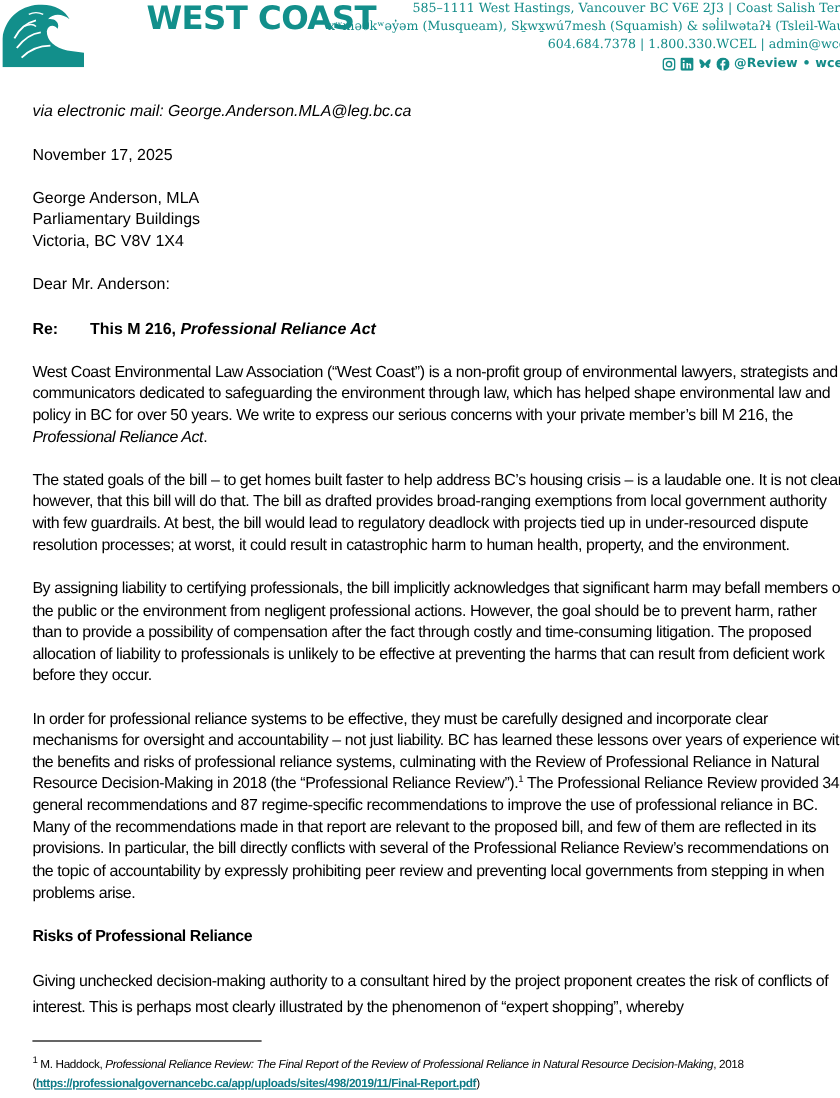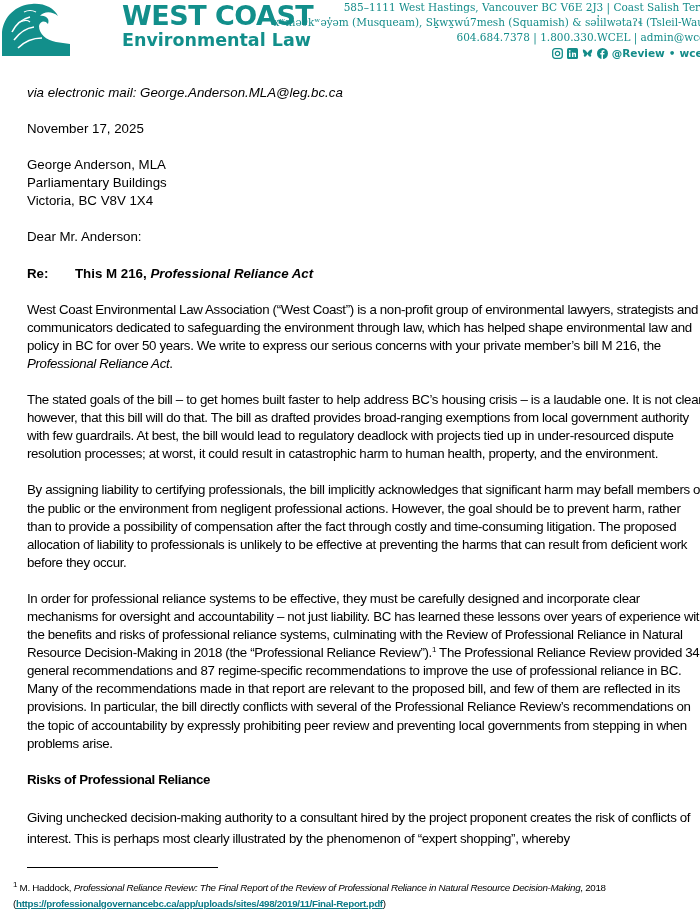--- a/index.html
+++ b/index.html
@@ -15,36 +15,35 @@
   .contact .ic { display: inline-block; width: 11px; height: 11px; color: #148c89; font-size: 10px; line-height: 11px; text-align: center; }
   .page { position: absolute; left: 27px; top: 84px; width: 680px; font-family: "Liberation Sans", sans-serif; font-size: 13.3px; line-height: 18.1px; }
   .page p { margin: 0; }
   .gap { height: 18px; }
   .italic { font-style: italic; }
   .bold { font-weight: bold; }
   .re-tab { display: inline-block; width: 48px; }
   .body-p { font-family: "Liberation Sans", sans-serif; font-size: 13.3px; line-height: 18.1px; letter-spacing: -0.35px; width: 680px; }
   sup { font-size: 8px; line-height: 0; vertical-align: super; }
   .fn-rule { position: absolute; left: 27px; top: 867px; width: 191px; height: 1px; background: #000; }
-  .footnote { position: absolute; left: 13px; top: 880px; width: 670px; font-size: 9.8px; line-height: 15.5px; letter-spacing: -0.3px; }
+  .footnote { position: absolute; left: 27px; top: 880px; width: 670px; font-size: 9.8px; line-height: 15.5px; letter-spacing: -0.3px; }
   .footnote a { color: #0d7a86; font-weight: bold; text-decoration: underline; }
 </style>
 </head>
 <body>
 
 <div class="header">
   <div class="logo">
     <svg class="logo-wave" viewBox="0 0 68 54">
       <path d="M0 54 L0 30 C2 14 14 3 30 2 C42 1 52 6 56 14 C50 9 42 9 38 14 C44 13 48 17 46 22 C43 18 38 19 37 24 C37 32 44 38 54 40 L68 42 L68 54 Z" fill="#128f8b"></path>
       <path d="M10 30 C14 22 20 17 28 15 M12 38 C18 30 24 26 32 25 M16 46 C22 40 30 36 40 36" stroke="#ffffff" stroke-width="1.6" fill="none"></path>
       <path d="M22 10 C26 8 30 8 34 10 M18 20 C22 18 26 18 28 20" stroke="#ffffff" stroke-width="1.2" fill="none"></path>
     </svg>
     <div class="logo-text">
       <div class="l1">WEST COAST</div>
-      <div class="l2">Environmental Law</div>
     </div>
   </div>
   <div class="contact">
     <div>585–1111 West Hastings, Vancouver BC V6E 2J3 | Coast Salish Territory</div>
     <div>xʷməθkʷəy̓əm (Musqueam), Sḵwx̱wú7mesh (Squamish) &amp; səl̓ilwətaʔɬ (Tsleil-Waututh)</div>
     <div>604.684.7378 | 1.800.330.WCEL | admin@wcel.org</div>
     <div class="social">
       <span class="ic">
         <svg width="11" height="11" viewBox="0 0 11 11">
             <rect x="0.7" y="0.7" width="9.6" height="9.6" rx="2.5" fill="none" stroke="#148c89" stroke-width="1.3"></rect>

